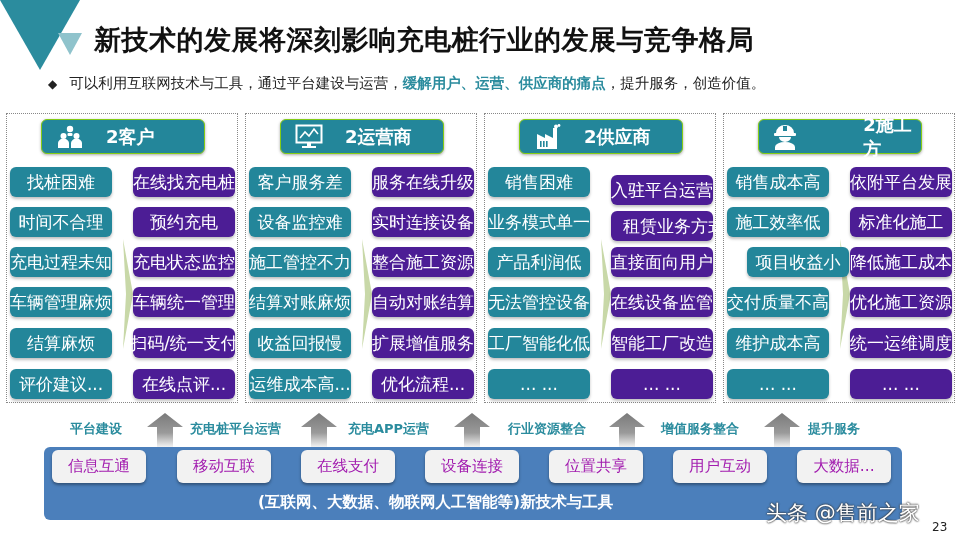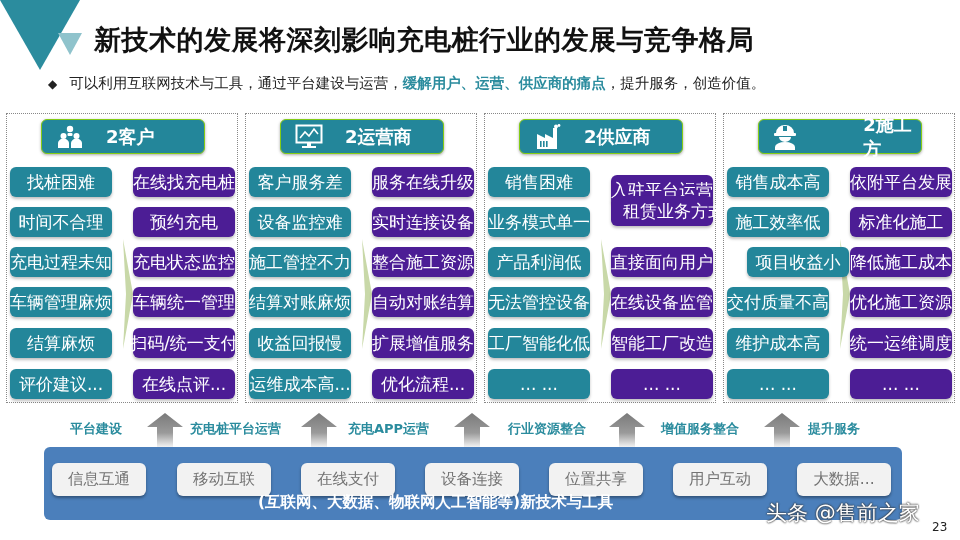--- a/index.html
+++ b/index.html
@@ -30,22 +30,22 @@
     color: #fff; font-weight: normal; font-size: 17px; display: flex; align-items: center; justify-content: center;
     box-shadow: 0 2px 3px rgba(0,0,0,0.25); white-space: nowrap; }
   .cell.pain { background: #23869a; }
   .cell.sol { background: #4c1d95; text-align: center; }
   .chev { position: absolute; left: 116px; top: 125px; width: 10px; height: 110px; }
 
   .arrow-up { position: absolute; top: 413px; width: 40px; height: 36px; }
   .band-label { position: absolute; top: 420px; font-size: 13px; font-weight: bold; color: #2b8c9e; white-space: nowrap; }
 
   .base { position: absolute; left: 44px; top: 447px; width: 858px; height: 73px; background: #4b7fbb; border-radius: 6px; }
-  .chip { position: absolute; top: 463px; width: 94px; height: 33px; background: #f2f2f2; border-radius: 6px;
-    box-shadow: 0 2px 3px rgba(0,0,0,0.35); font-size: 15.5px; color: #737373; display:flex; align-items:center; justify-content:center; white-space: nowrap; }
+  .chip { position: absolute; top: 450px; width: 94px; height: 33px; background: #f2f2f2; border-radius: 6px;
+    box-shadow: 0 2px 3px rgba(0,0,0,0.35); font-size: 15.5px; color: #a21caf; display:flex; align-items:center; justify-content:center; white-space: nowrap; }
   .base-caption { position: absolute; left: 258px; top: 492px; color: #fff; font-weight: bold; font-size: 15.5px; white-space: nowrap; }
   .watermark { position: absolute; left: 766px; top: 499px; color: #fff; font-size: 21px; white-space: nowrap;
     text-shadow: 0 0 2px #333, 0 0 2px #333; }
   .pagenum { position: absolute; left: 932px; top: 520px; font-size: 12px; color: #222; }
 </style>
 </head>
 <body>
 
 <div class="tri-big"></div>
 <div class="tri-small"></div>
@@ -139,21 +139,21 @@
   <svg class="chev" viewBox="0 0 10 110">
       <polygon points="0,0 10,55 0,110 3,55" fill="#c8d8a8"></polygon>
     </svg>
   <div class="cell pain" style="left:3px; top:53px;">销售困难</div>
   <div class="cell pain" style="left:3px; top:93px;">业务模式单一</div>
   <div class="cell pain" style="left:3px; top:133px;">产品利润低</div>
   <div class="cell pain" style="left:3px; top:173px;">无法管控设备</div>
   <div class="cell pain" style="left:3px; top:214px;">工厂智能化低</div>
   <div class="cell pain" style="left:3px; top:255px;">... ...</div>
   <div class="cell sol" style="left:126px; top:53px;margin-top:8px;">入驻平台运营</div>
-  <div class="cell sol" style="left:126px; top:82px;padding-left:24px;">租赁业务方式</div>
+  <div class="cell sol" style="left:126px; top:97px;padding-left:24px;">租赁业务方式</div>
   <div class="cell sol" style="left:126px; top:133px;">直接面向用户</div>
   <div class="cell sol" style="left:126px; top:173px;">在线设备监管</div>
   <div class="cell sol" style="left:126px; top:214px;">智能工厂改造</div>
   <div class="cell sol" style="left:126px; top:255px;">... ...</div>
 </div>
 
 <div class="panel" style="left:723px;">
   <div class="panel-head" style="left:34px; width:164px;gap:44px;">
     <span class="ico">
       <svg width="24" height="26" viewBox="0 0 24 26">

